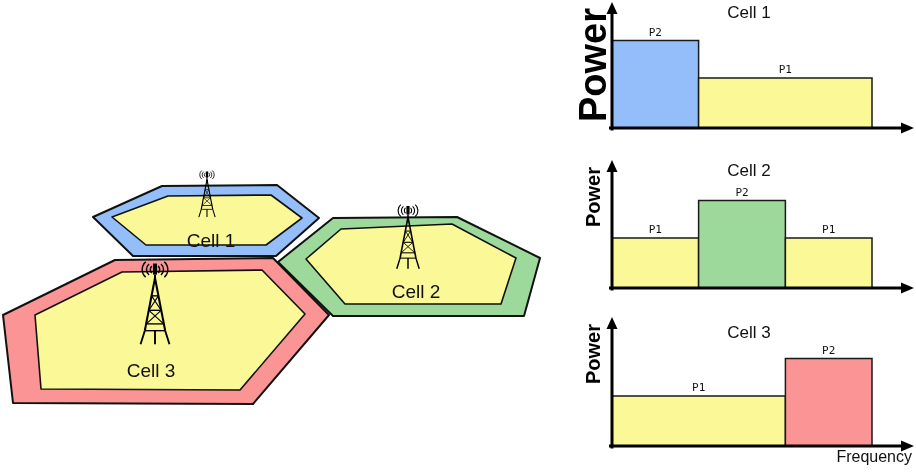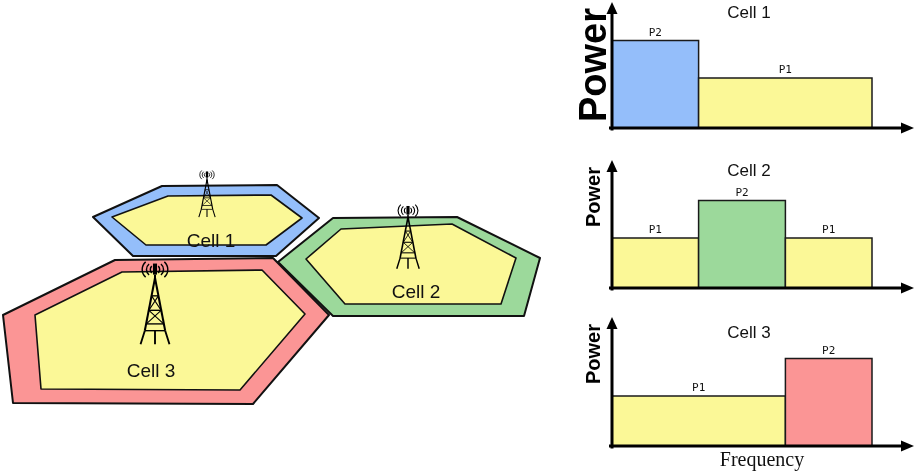--- a/index.html
+++ b/index.html
@@ -14,22 +14,22 @@
   .chart--two{top:158px;}
   .chart--three{top:315px;height:160px;}
   .chart .plot{position:absolute;left:0;top:0;}
   .chart .title{position:absolute;left:128px;top:3px;width:130px;text-align:center;
                 font-size:17px;color:#111;}
   .chart--three .title{top:8px;}
   .chart .ylabel{position:absolute;left:-3px;top:27px;width:80px;height:24px;line-height:24px;
                  text-align:center;font-weight:bold;font-size:20px;color:#000;
                  transform:rotate(-90deg);}
   .chart--one .ylabel{left:-28px;top:43px;width:130px;height:44px;line-height:44px;font-size:38px;}
-  .chart .xlabel{position:absolute;left:56px;top:133px;width:300px;text-align:center;
-                 font-size:20px;color:#111;font-family:Liberation Serif, serif;}
+  .chart .xlabel{position:absolute;left:56px;top:133px;width:300px;text-align:right;
+                 font-size:16px;color:#111;}
   .bar{stroke:#1a1a1a;stroke-width:1.5;}
   .barLabel{font-family:"DejaVu Sans Mono",monospace;font-size:11px;fill:#111;text-anchor:middle;}
   .axis{stroke:#000;stroke-width:3;stroke-linecap:square;}
   .arrowhead{fill:#000;stroke:none;}
 </style>
 </head>
 <body>
 
 <div class="stage">
 

